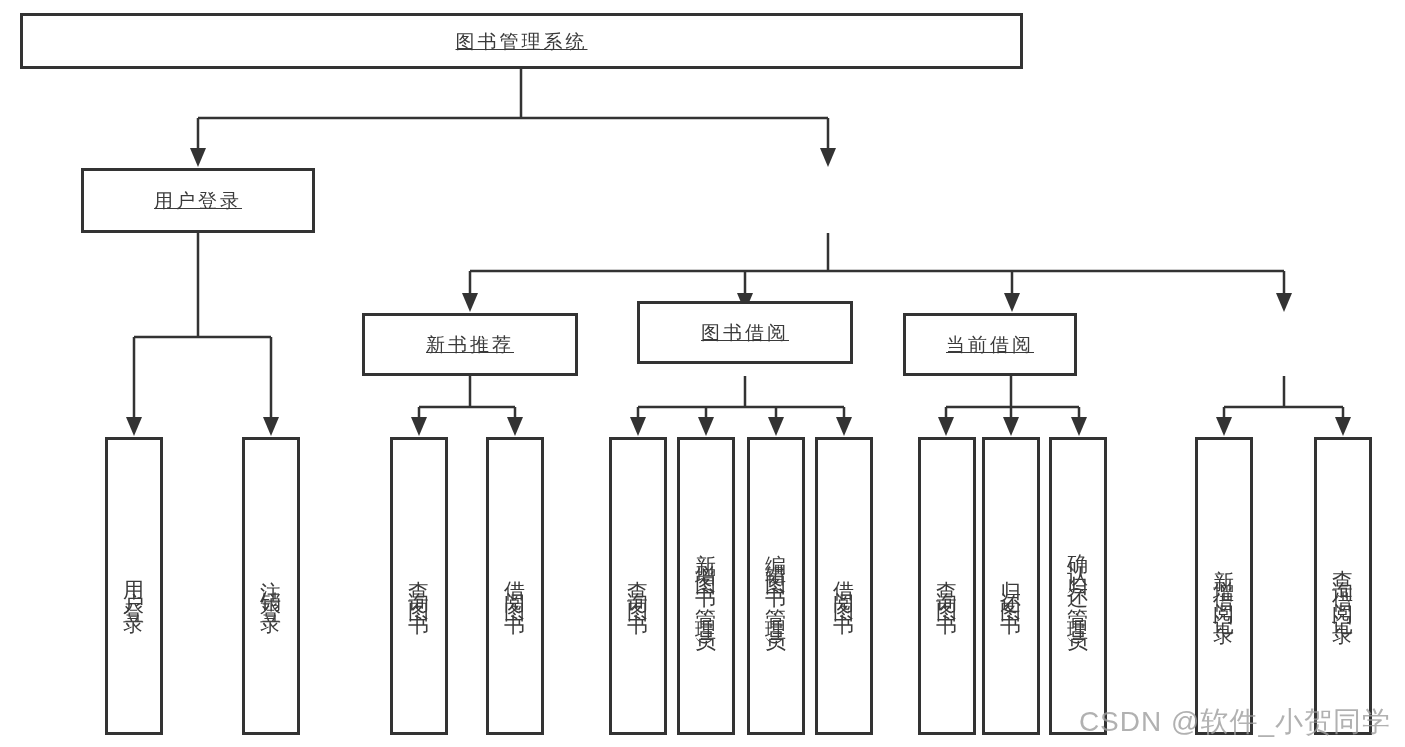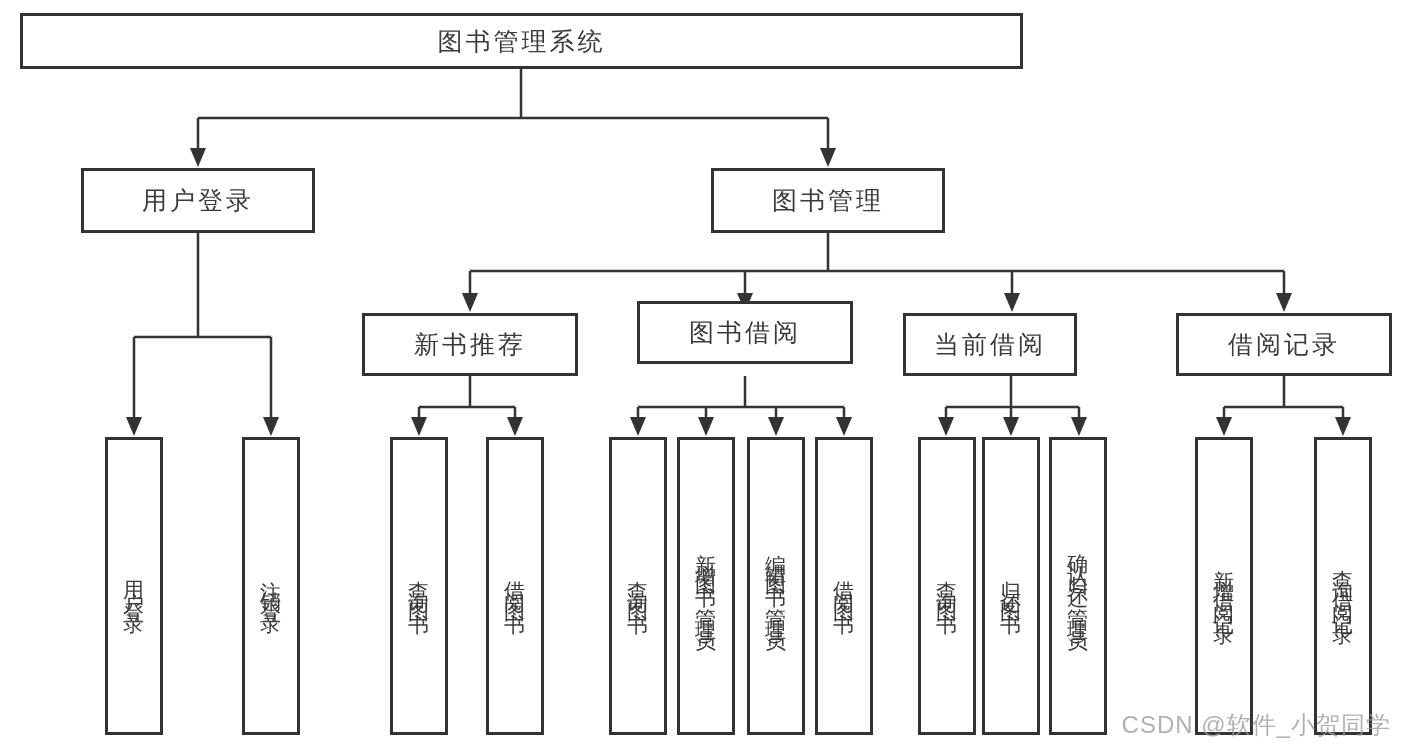--- a/index.html
+++ b/index.html
@@ -18,39 +18,40 @@
   svg.wires{position:absolute;left:0;top:0;z-index:1;}
   .node{
     position:absolute;
     box-sizing:border-box;
     background:var(--bg);
     border:3px solid var(--line);
     display:flex;align-items:center;justify-content:center;
     z-index:2;
   }
   .node .hlabel{
-    font-size:25px;
+    font-size:19px;
     letter-spacing:3px;
     color:var(--text);
     white-space:nowrap;
     line-height:1;
+    text-decoration:underline;
   }
   .node .vlabel{
     writing-mode:vertical-rl;
     text-orientation:mixed;
     font-size:21px;
     letter-spacing:11px;
     color:var(--text);
     line-height:1;
     white-space:nowrap;
   }
   .watermark{
     position:absolute;
     right:14px;bottom:6px;
-    font-size:24px;
+    font-size:28px;
     color:rgba(158,158,158,0.8);
     letter-spacing:1px;
     z-index:3;
     white-space:nowrap;
   }
 </style>
 </head>
 <body>
 
 <div class="canvas">
@@ -88,35 +89,29 @@
     <use href="#ah" x="1343" y="436"></use>
   </svg>
 
   <div class="node" style="left:20px;top:13px;width:1003px;height:56px">
     <span class="hlabel">图书管理系统</span>
   </div>
 
   <div class="node" style="left:81px;top:168px;width:234px;height:65px">
     <span class="hlabel">用户登录</span>
   </div>
-  <div class="node" style="left:711px;top:168px;width:234px;height:65px">
-    <span class="hlabel">图书管理</span>
-  </div>
 
   <div class="node" style="left:362px;top:313px;width:216px;height:63px">
     <span class="hlabel">新书推荐</span>
   </div>
   <div class="node" style="left:637px;top:301px;width:216px;height:63px">
     <span class="hlabel">图书借阅</span>
   </div>
   <div class="node" style="left:903px;top:313px;width:174px;height:63px">
     <span class="hlabel">当前借阅</span>
-  </div>
-  <div class="node" style="left:1176px;top:313px;width:216px;height:63px">
-    <span class="hlabel">借阅记录</span>
   </div>
 
   <div class="node" style="left:105px;top:437px;width:58px;height:298px">
     <span class="vlabel">用户登录</span>
   </div>
   <div class="node" style="left:242px;top:437px;width:58px;height:298px">
     <span class="vlabel">注销登录</span>
   </div>
 
   <div class="node" style="left:390px;top:437px;width:58px;height:298px">

